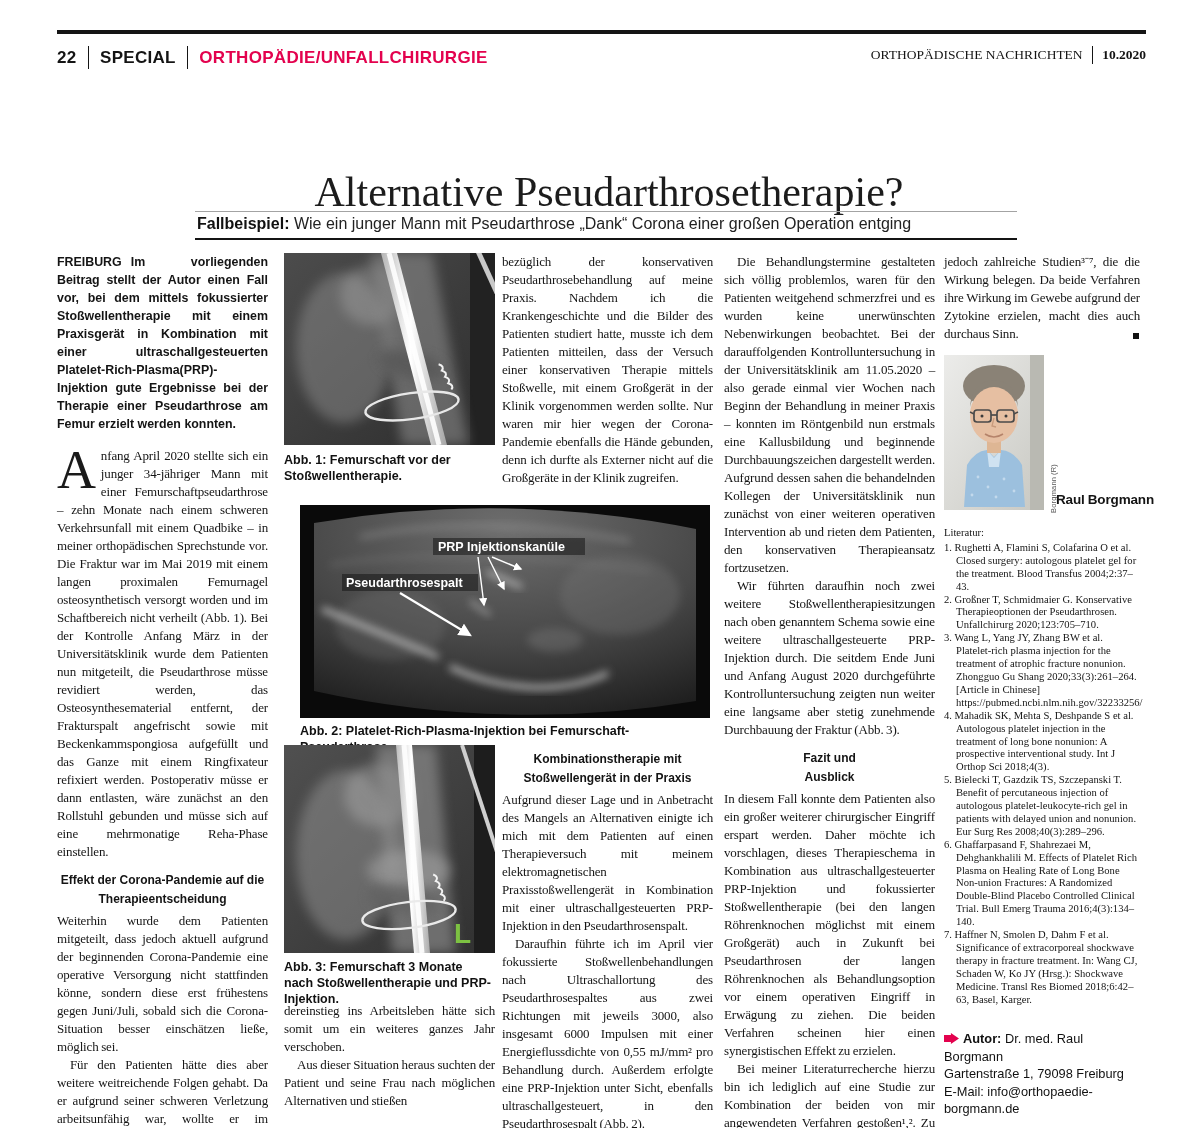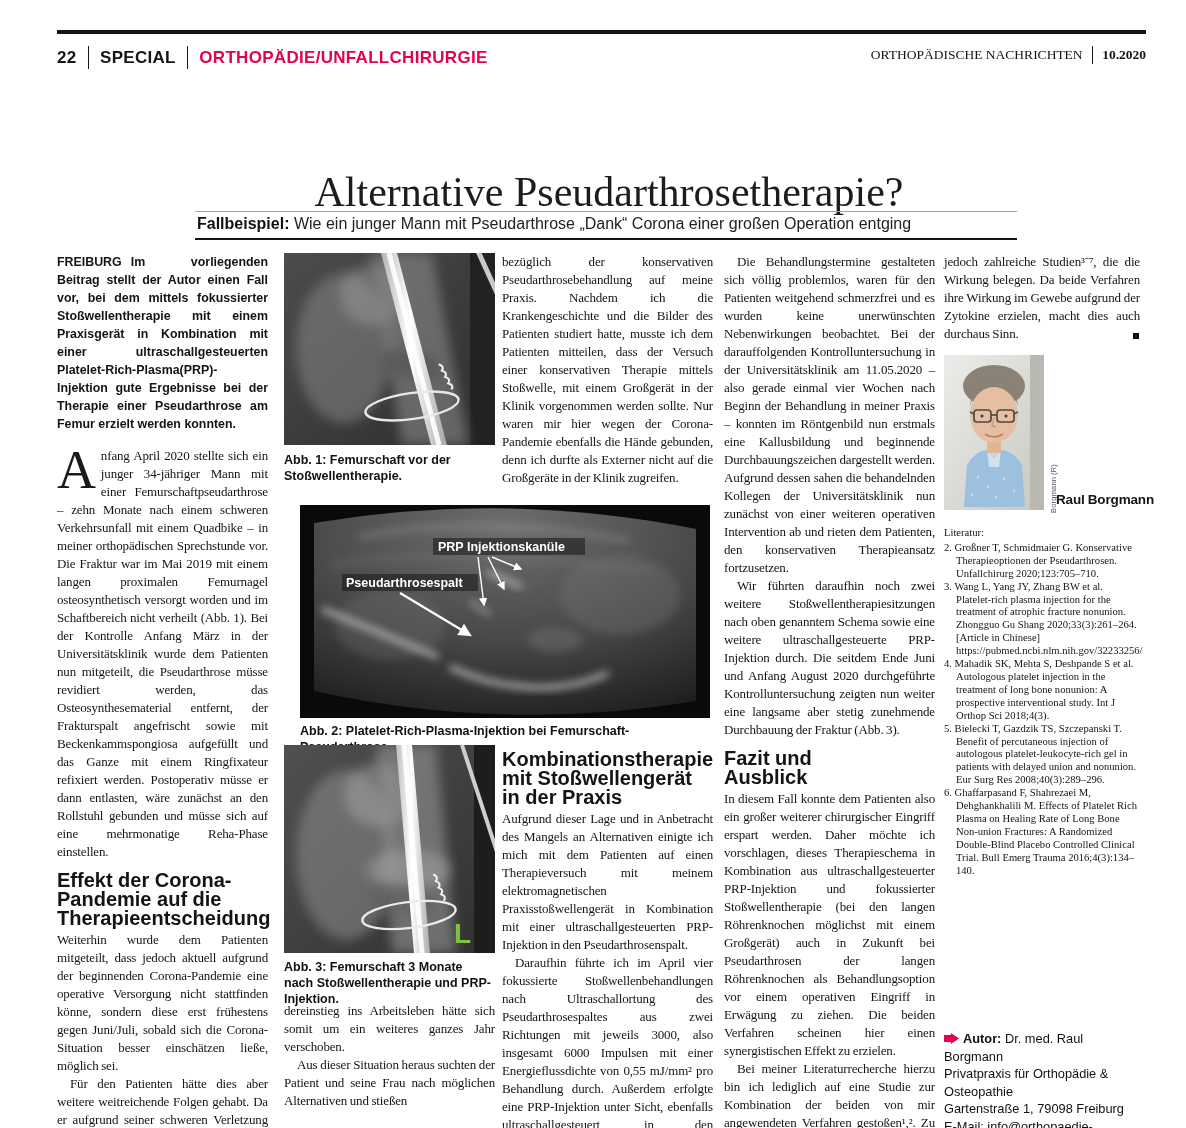--- a/index.html
+++ b/index.html
@@ -32,22 +32,22 @@
        letter-spacing:-.15px;word-spacing:-.5px;text-align:justify;}
   .c1{left:57px;}  .c2t{left:284px;top:1002px;width:211px;position:absolute;
        font-size:13px;line-height:18px;letter-spacing:-.15px;word-spacing:-.5px;text-align:justify;}
   .c3a{left:502px;} .c3b{left:502px;top:750px;} .c4{left:724px;} .c5{left:944px;width:196px;}
   p{margin:0;}
   p.ind{text-indent:13px;}
   .intro{font-family:"Liberation Sans",sans-serif;font-weight:bold;font-size:12.4px;
          line-height:18px;letter-spacing:0;word-spacing:0;margin-bottom:14px;}
   .intro .city{margin-right:9px;}
   .dropcap{float:left;font-size:54px;line-height:42px;padding:2px 5px 0 0;color:#1a1a1a;}
-  .colhead{font-family:"Liberation Sans",sans-serif;font-weight:bold;font-size:20px;line-height:19px;
-           text-align:left;letter-spacing:0;word-spacing:0;margin:10px 0 3px 0;}
+  .colhead{font-family:"Liberation Sans",sans-serif;font-weight:bold;font-size:12px;line-height:19px;
+           text-align:center;letter-spacing:0;word-spacing:0;margin:10px 0 3px 0;}
   .colhead span{display:block;}
 
   
   .fig{position:absolute;overflow:hidden;}
   .f1{left:284px;top:253px;width:211px;height:192px;}
   .f2{left:300px;top:505px;width:410px;height:213px;background:#0a0a0a;}
   .f3{left:284px;top:745px;width:211px;height:208px;}
   .figcap{position:absolute;font-family:"Liberation Sans",sans-serif;font-weight:bold;
           font-size:12.5px;line-height:16px;text-align:left;color:#111;}
   .cap1{left:284px;top:452px;width:211px;}
@@ -266,28 +266,29 @@
         <circle cx="38" cy="61" r="1.5" fill="#3b3b3b"></circle>
           <circle cx="62" cy="61" r="1.5" fill="#3b3b3b"></circle>
         <path d="M50,63 L48,71 L52,72" fill="none" stroke="#c79a7c" stroke-width="1.3"></path>
         <path d="M41,79 Q50,85 59,79" fill="none" stroke="#b5836a" stroke-width="1.6"></path>
       </svg>
       <div class="credit">Borgmann (R)</div>
       <div class="pname">Raul Borgmann</div>
     </div>
     <div class="lit">
       <div class="lit-label">Literatur:</div>
+      <div class="ref">1. Rughetti A, Flamini S, Colafarina O et al. Closed surgery: autologous platelet gel for the treatment. Blood Transfus 2004;2:37–43.</div>
       <div class="ref">2. Großner T, Schmidmaier G. Konservative Therapieoptionen der Pseudarthrosen. Unfallchirurg 2020;123:705–710.</div>
       <div class="ref">3. Wang L, Yang JY, Zhang BW et al. Platelet-rich plasma injection for the treatment of atrophic fracture nonunion. Zhongguo Gu Shang 2020;33(3):261–264. [Article in Chinese] https://pubmed.ncbi.nlm.nih.gov/32233256/</div>
       <div class="ref">4. Mahadik SK, Mehta S, Deshpande S et al. Autologous platelet injection in the treatment of long bone nonunion: A prospective interventional study. Int J Orthop Sci 2018;4(3).</div>
       <div class="ref">5. Bielecki T, Gazdzik TS, Szczepanski T. Benefit of percutaneous injection of autologous platelet-leukocyte-rich gel in patients with delayed union and nonunion. Eur Surg Res 2008;40(3):289–296.</div>
       <div class="ref">6. Ghaffarpasand F, Shahrezaei M, Dehghankhalili M. Effects of Platelet Rich Plasma on Healing Rate of Long Bone Non-union Fractures: A Randomized Double-Blind Placebo Controlled Clinical Trial. Bull Emerg Trauma 2016;4(3):134–140.</div>
+      <div class="ref">7. Haffner N, Smolen D, Dahm F et al. Significance of extracorporeal shockwave therapy in fracture treatment. In: Wang CJ, Schaden W, Ko JY (Hrsg.): Shockwave Medicine. Transl Res Biomed 2018;6:42–63, Basel, Karger.</div>
     </div>
   </div>
 
   <div class="authorbox">
     <div><span class="a-arrow"></span><span class="a-label">Autor:</span> <span>Dr. med. Raul Borgmann</span></div>
-    <div>Privatpraxis für Orthopädie &amp; Osteopathie</div>
     <div>Gartenstraße 1, 79098 Freiburg</div>
     <div>E-Mail: info@orthopaedie-borgmann.de</div>
   </div>
 
 </div>
 
 </body></html>

